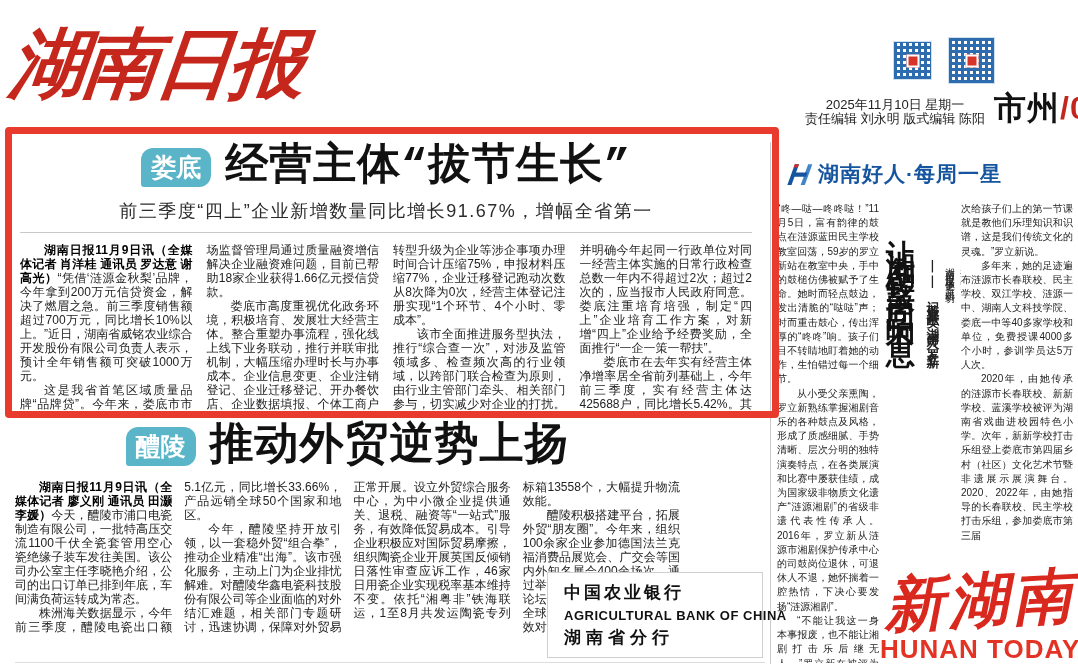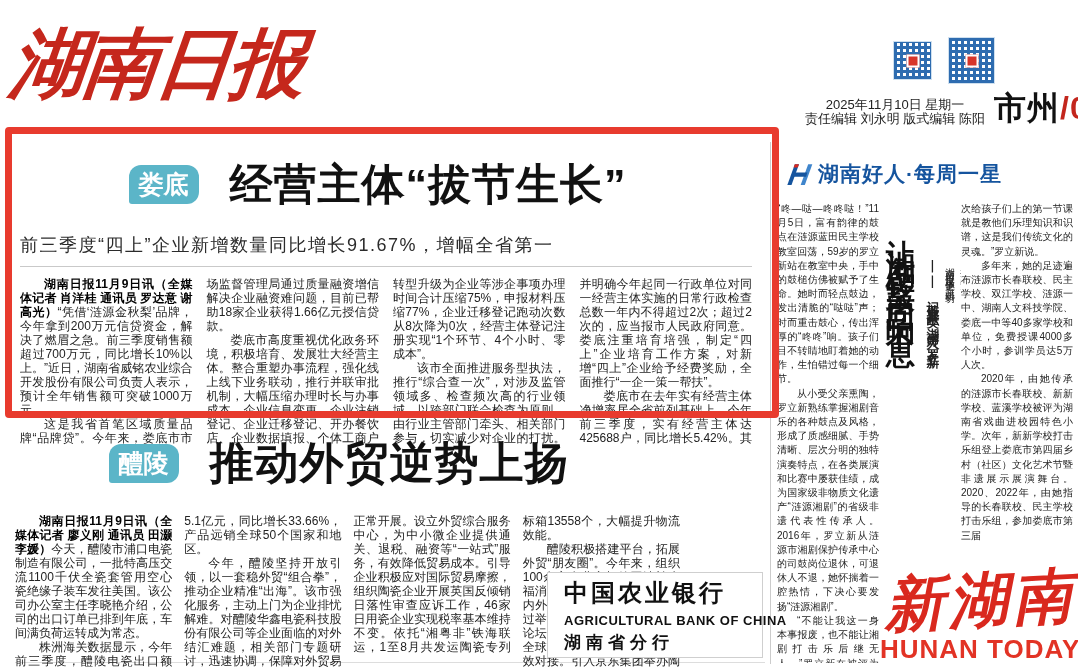--- a/index.html
+++ b/index.html
@@ -31,43 +31,43 @@
   .bottomrule{position:absolute;left:15px;top:662px;width:750px;height:1px;background:#dddddd;}
 
   
   .highlight-box{position:absolute;left:5px;top:127px;width:760px;height:277px;
     border:7px solid #e83b2e;border-radius:4px;z-index:40;pointer-events:none;}
 
   
   .headrow{display:flex;align-items:center;justify-content:center;gap:14px;white-space:nowrap;}
   .badge{display:inline-block;background:#5bb5c8;color:#ffffff;font-weight:bold;
     font-size:25px;line-height:25px;padding:7px 10px;border-radius:12px 12px 12px 3px;}
-  .headrow h1{margin:17px;font-size:43px;line-height:48px;font-weight:900;color:#111;
-    font-family:Liberation Sans, sans-serif;letter-spacing:1px;}
-  .subtitle{text-align:left;font-size:18px;color:#2b2b2b;letter-spacing:1.5px;margin-top:8px;}
+  .headrow h1{margin:0;font-size:43px;line-height:48px;font-weight:900;color:#111;
+    font-family:Liberation Mono, monospace;letter-spacing:1px;}
+  .subtitle{text-align:center;font-size:18px;color:#2b2b2b;letter-spacing:1.5px;margin-top:8px;}
   .subrule{height:1px;background:#c9c9c9;margin-top:9px;}
   .colbody{column-gap:14px;font-size:12px;line-height:14px;text-align:justify;color:#222;overflow:hidden;}
   .colbody p{margin:0;text-indent:2em;}
   .colbody p b{font-weight:bold;color:#000;}
 
   
   #article1{position:absolute;left:20px;top:143px;width:732px;}
   #article1 .colbody{column-count:4;height:172px;margin-top:10px;}
 
   
   #article2{position:absolute;left:15px;top:422px;width:665px;}
   #article2 .headrow h1{font-size:44px;}
   #article2 .subtitle{font-size:17px;margin-top:6px;}
   #article2 .colbody{column-count:4;height:156px;margin-top:10px;column-gap:12px;}
 
   
   .bank-ad{position:absolute;left:547px;top:572px;width:216px;height:86px;background:#fff;
     border:1px solid #cfcfcf;z-index:10;display:flex;align-items:center;padding:0 8px;box-sizing:border-box;gap:8px;}
   .bank-text{display:flex;flex-direction:column;justify-content:center;}
-  .bank-cn{font-size:24px;font-weight:900;letter-spacing:3px;color:#111;white-space:nowrap;}
+  .bank-cn{font-size:17px;font-weight:900;letter-spacing:3px;color:#111;white-space:nowrap;}
   .bank-en{font-size:13px;font-weight:bold;font-family:Liberation Sans, sans-serif;color:#111;
     letter-spacing:0.5px;margin-top:4px;white-space:nowrap;}
   .bank-branch{font-size:17px;font-weight:900;letter-spacing:5px;color:#111;margin-top:3px;white-space:nowrap;}
 
   
   .program-header{position:absolute;left:784px;top:160px;display:flex;align-items:flex-start;gap:4px;white-space:nowrap;}
   .program-title{font-size:21px;font-weight:900;color:#15549e;letter-spacing:1px;}
   .rp-article{position:absolute;left:777px;top:202px;width:296px;height:461px;display:flex;overflow:hidden;}
   .rp-col{font-size:10px;line-height:14.2px;text-align:justify;color:#222;overflow:hidden;}
   .rp-col p{margin:0;text-indent:2em;}

